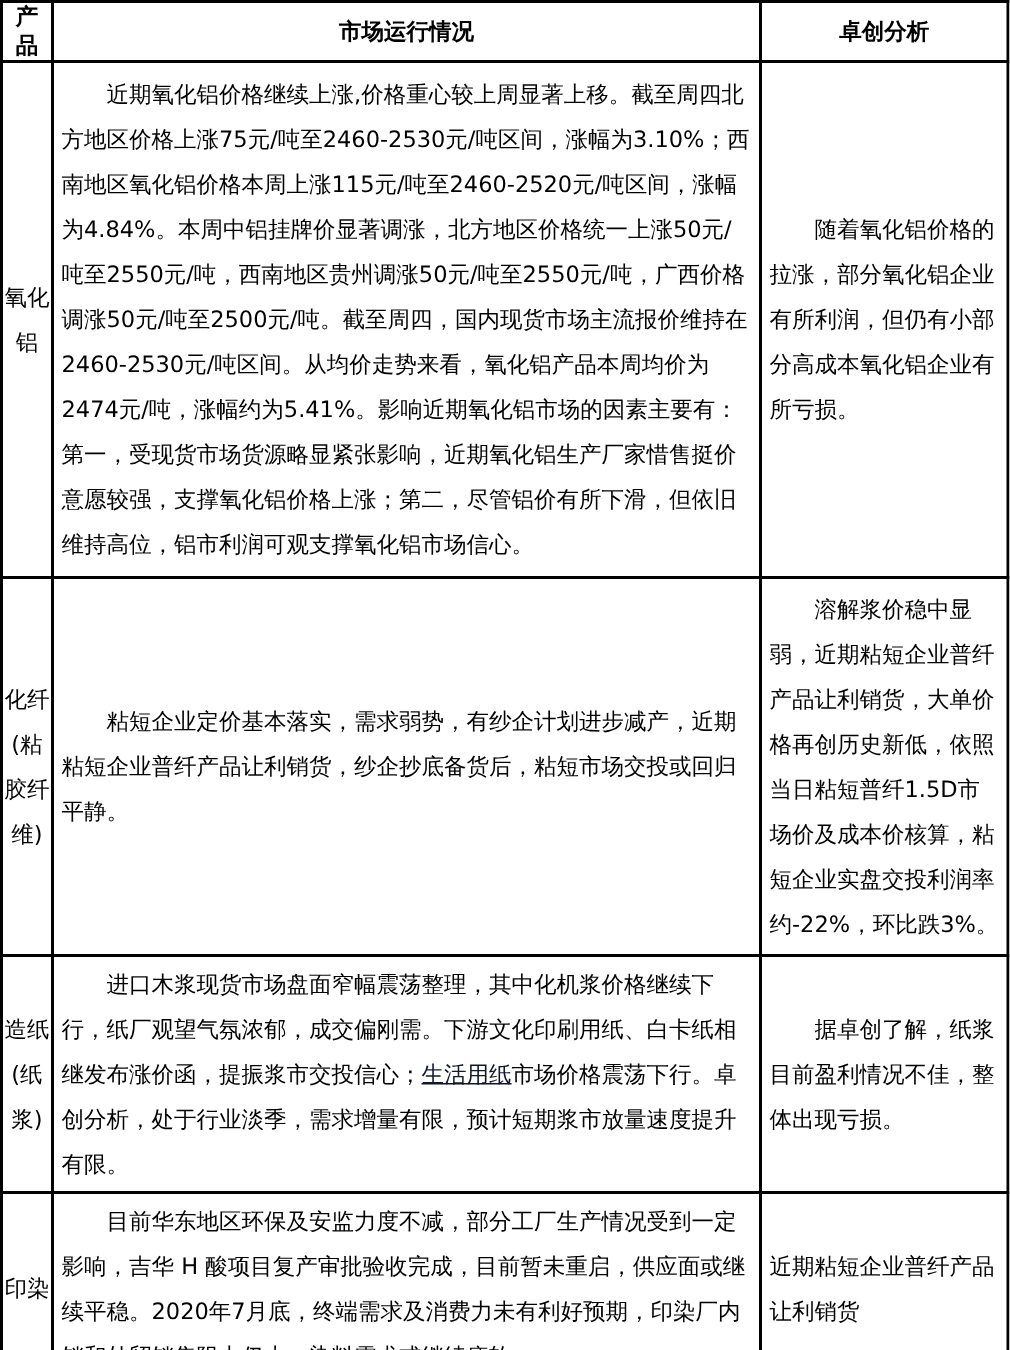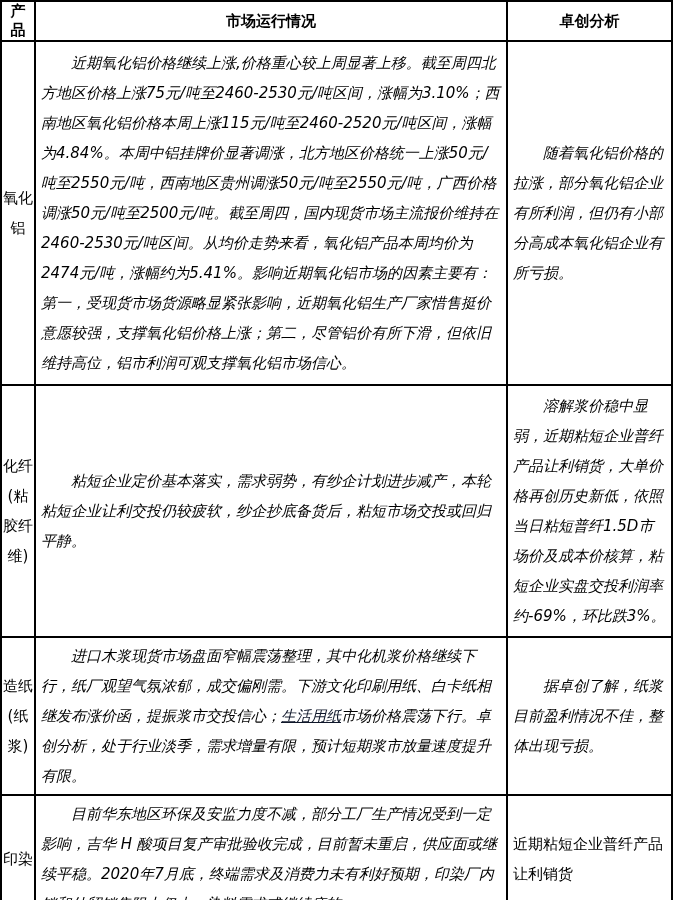--- a/index.html
+++ b/index.html
@@ -48,21 +48,21 @@
     line-height: 30px;
     text-align: left;
   }
   td.profit-cell {
     padding: 3px 5px;
     line-height: 30px;
     text-align: left;
     margin-top: 43px;
   }
   .para { margin: 0; }
-  .indent { text-indent: 2em; font-style: italic; }
+  .indent { text-indent: 2em; }
 
   tr.row-h1 { height: 344px; }
   tr.row-h2 { height: 252px; }
   tr.row-h3 { height: 153px; }
   tr.row-h4 { height: 102px; }
 
   a.inline-link {
     color: #0f172a;
     text-decoration: underline;
     cursor: pointer;
@@ -90,24 +90,24 @@
       <td class="market-cell">
         <p class="para indent">近期氧化铝价格继续上涨,价格重心较上周显著上移。截至周四北方地区价格上涨75元/吨至2460-2530元/吨区间，涨幅为3.10%；西南地区氧化铝价格本周上涨115元/吨至2460-2520元/吨区间，涨幅为4.84%。本周中铝挂牌价显著调涨，北方地区价格统一上涨50元/吨至2550元/吨，西南地区贵州调涨50元/吨至2550元/吨，广西价格调涨50元/吨至2500元/吨。截至周四，国内现货市场主流报价维持在2460-2530元/吨区间。从均价走势来看，氧化铝产品本周均价为2474元/吨，涨幅约为5.41%。影响近期氧化铝市场的因素主要有：第一，受现货市场货源略显紧张影响，近期氧化铝生产厂家惜售挺价意愿较强，支撑氧化铝价格上涨；第二，尽管铝价有所下滑，但依旧维持高位，铝市利润可观支撑氧化铝市场信心。</p>
       </td>
       <td class="profit-cell">
         <p class="para indent">随着氧化铝价格的拉涨，部分氧化铝企业有所利润，但仍有小部分高成本氧化铝企业有所亏损。</p>
       </td>
     </tr>
     <tr class="row-h2">
       <td class="product-cell">化纤(粘胶纤维)</td>
       <td class="market-cell">
-        <p class="para indent">粘短企业定价基本落实，需求弱势，有纱企计划进步减产，本轮粘短企业让利交投仍较疲软，纱企抄底备货后，粘短市场交投或回归平静。</p>
+        <p class="para indent">粘短企业定价基本落实，需求弱势，有纱企计划进步减产，近期粘短企业普纤产品让利销货，纱企抄底备货后，粘短市场交投或回归平静。</p>
       </td>
       <td class="profit-cell">
-        <p class="para indent">溶解浆价稳中显弱，近期粘短企业普纤产品让利销货，大单价格再创历史新低，依照当日粘短普纤1.5D市场价及成本价核算，粘短企业实盘交投利润率约-69%，环比跌3%。</p>
+        <p class="para indent">溶解浆价稳中显弱，近期粘短企业普纤产品让利销货，大单价格再创历史新低，依照当日粘短普纤1.5D市场价及成本价核算，粘短企业实盘交投利润率约-22%，环比跌3%。</p>
       </td>
     </tr>
     <tr class="row-h3">
       <td class="product-cell">造纸(纸浆)</td>
       <td class="market-cell">
         <p class="para indent"><span>进口木浆现货市场盘面窄幅震荡整理，其中化机浆价格继续下行，纸厂观望气氛浓郁，成交偏刚需。下游文化印刷用纸、白卡纸相继发布涨价函，提振浆市交投信心；</span><a href="#" class="inline-link">生活用纸</a><span>市场价格震荡下行。卓创分析，处于行业淡季，需求增量有限，预计短期浆市放量速度提升有限。</span></p>
       </td>
       <td class="profit-cell">
         <p class="para indent">据卓创了解，纸浆目前盈利情况不佳，整体出现亏损。</p>
       </td>

